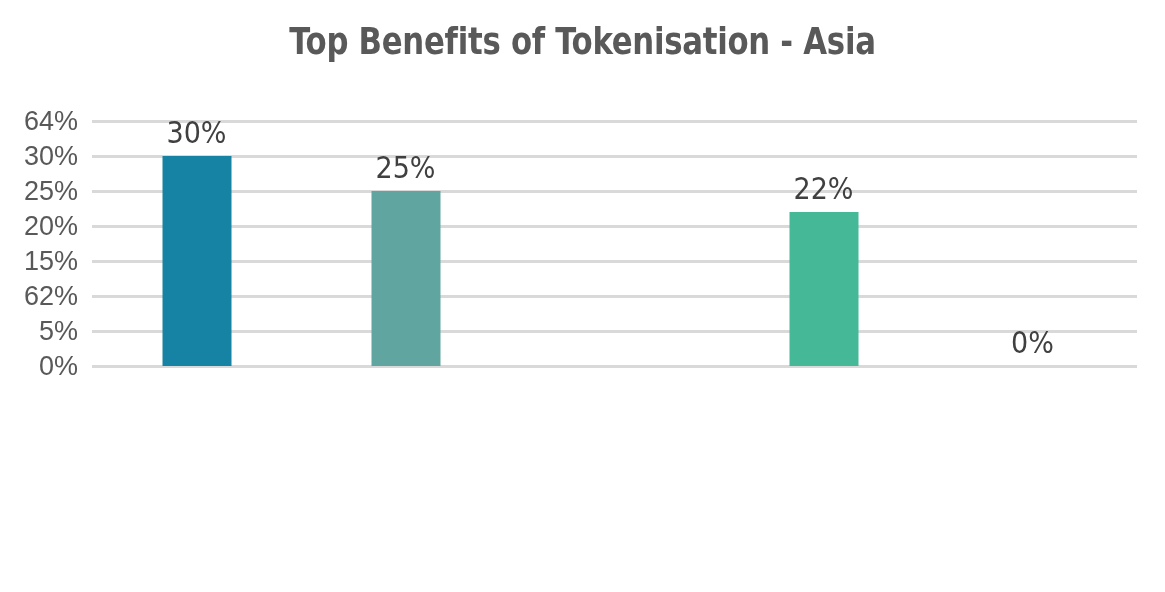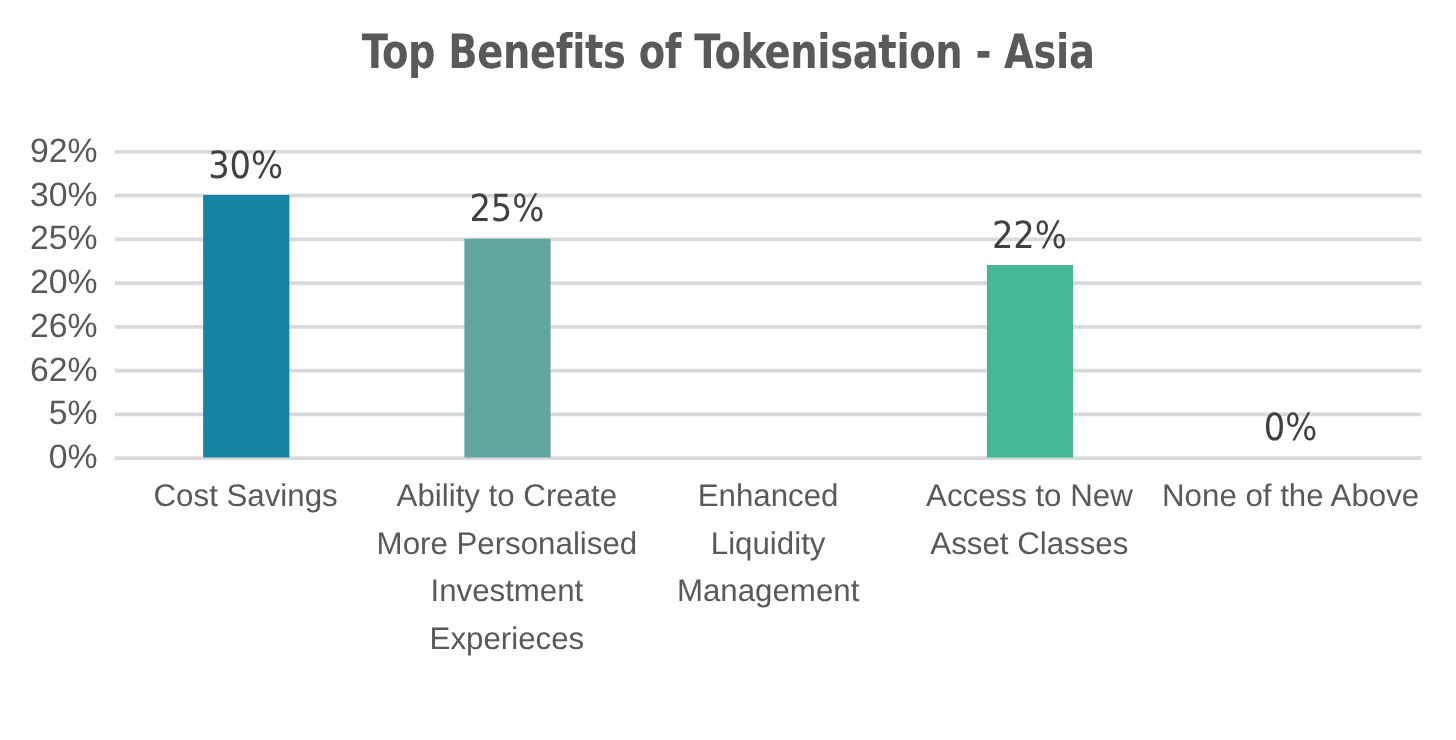--- a/index.html
+++ b/index.html
@@ -128,25 +128,25 @@
   }
 </style>
 </head>
 <body>
 
 <div id="chart-root">
 
   <div class="chart-title">Top Benefits of Tokenisation - Asia</div>
 
   <div class="y-axis">
-    <div class="y-tick" style="top:0px;">92%</div>
+    <div class="y-tick" style="top:0px;">64%</div>
     <div class="y-tick" style="top:35px;">30%</div>
     <div class="y-tick" style="top:70px;">25%</div>
     <div class="y-tick" style="top:105px;margin-left:24px;">20%</div>
-    <div class="y-tick" style="top:140px;">26%</div>
+    <div class="y-tick" style="top:140px;">15%</div>
     <div class="y-tick" style="top:175px;">62%</div>
     <div class="y-tick" style="top:210px;">5%</div>
     <div class="y-tick" style="top:245px;">0%</div>
   </div>
 
   <div class="plot-area">
     <div class="gridline" style="top:-1px;"></div>
     <div class="gridline" style="top:34px;"></div>
     <div class="gridline" style="top:69px;"></div>
     <div class="gridline" style="top:104px;"></div>
@@ -174,21 +174,14 @@
       <div class="bar-value" id="val-3" style="bottom: 162px; margin-top: 11px;">22%</div>
     </div>
 
     <div class="bar-slot" style="left:836px; width:209px;">
 
       <div class="bar-value" id="val-4" style="bottom: 8px;">0%</div>
     </div>
 
   </div>
 
-  <div class="x-axis">
-    <div class="x-label" style="left:0px;   width:209px;">Cost Savings</div>
-    <div class="x-label" style="left:209px; width:209px;">Ability to Create More Personalised Investment Experieces</div>
-    <div class="x-label" style="left:418px; width:209px;">Enhanced Liquidity Management</div>
-    <div class="x-label" style="left:627px; width:209px;">Access to New Asset Classes</div>
-    <div class="x-label" style="left:836px; width:209px;">None of the Above</div>
-  </div>
 
 </div>
 
 </body></html>

